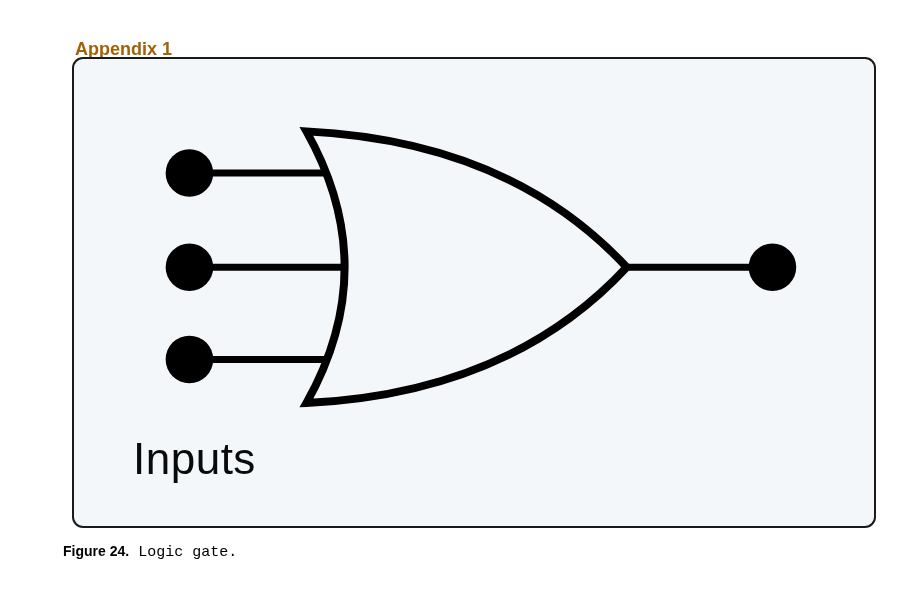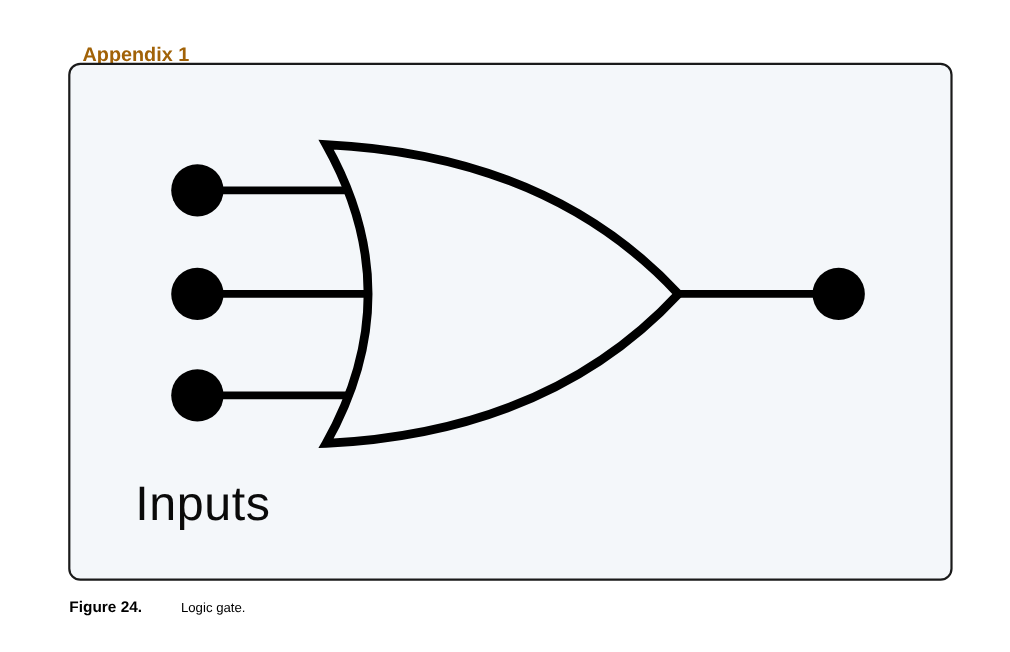--- a/index.html
+++ b/index.html
@@ -13,21 +13,21 @@
   .appendix-title {
     position: absolute;
     left: 75px; top: 19px;
     font-size: 18px;
     font-weight: bold;
     color: #a16207;
     margin-top: 20px;
   }
   .figure-panel {
     position: absolute;
-    left: 62px; top: 57px;
+    left: 72px; top: 57px;
     width: 804px; height: 471px;
     background: #f4f7fa;
     border: 2px solid #1a1a1a;
     border-radius: 11px;
   }
   .gate-svg {
     position: absolute;
     left: 0; top: 0;
     width: 100%; height: 100%;
   }
@@ -46,23 +46,22 @@
     left: 63px; top: 543px;
     font-size: 14px;
     color: #000000;
   }
   .figure-caption .caption-prefix {
     font-weight: bold;
     font-family: "Liberation Sans", sans-serif;
   }
   .figure-caption .caption-text {
     font-weight: normal;
-    font-family: Liberation Sans, sans-serif;
-    font-size: 12px;
-    margin-left: 32px;
+    font-family: Liberation Mono, monospace;
+    font-size: 15px;
   }
 </style>
 </head>
 <body>
 
 <div class="appendix-title">Appendix 1</div>
 
 <div class="figure-panel">
 
   <svg class="gate-svg" viewBox="0 0 804 471" xmlns="http://www.w3.org/2000/svg">

